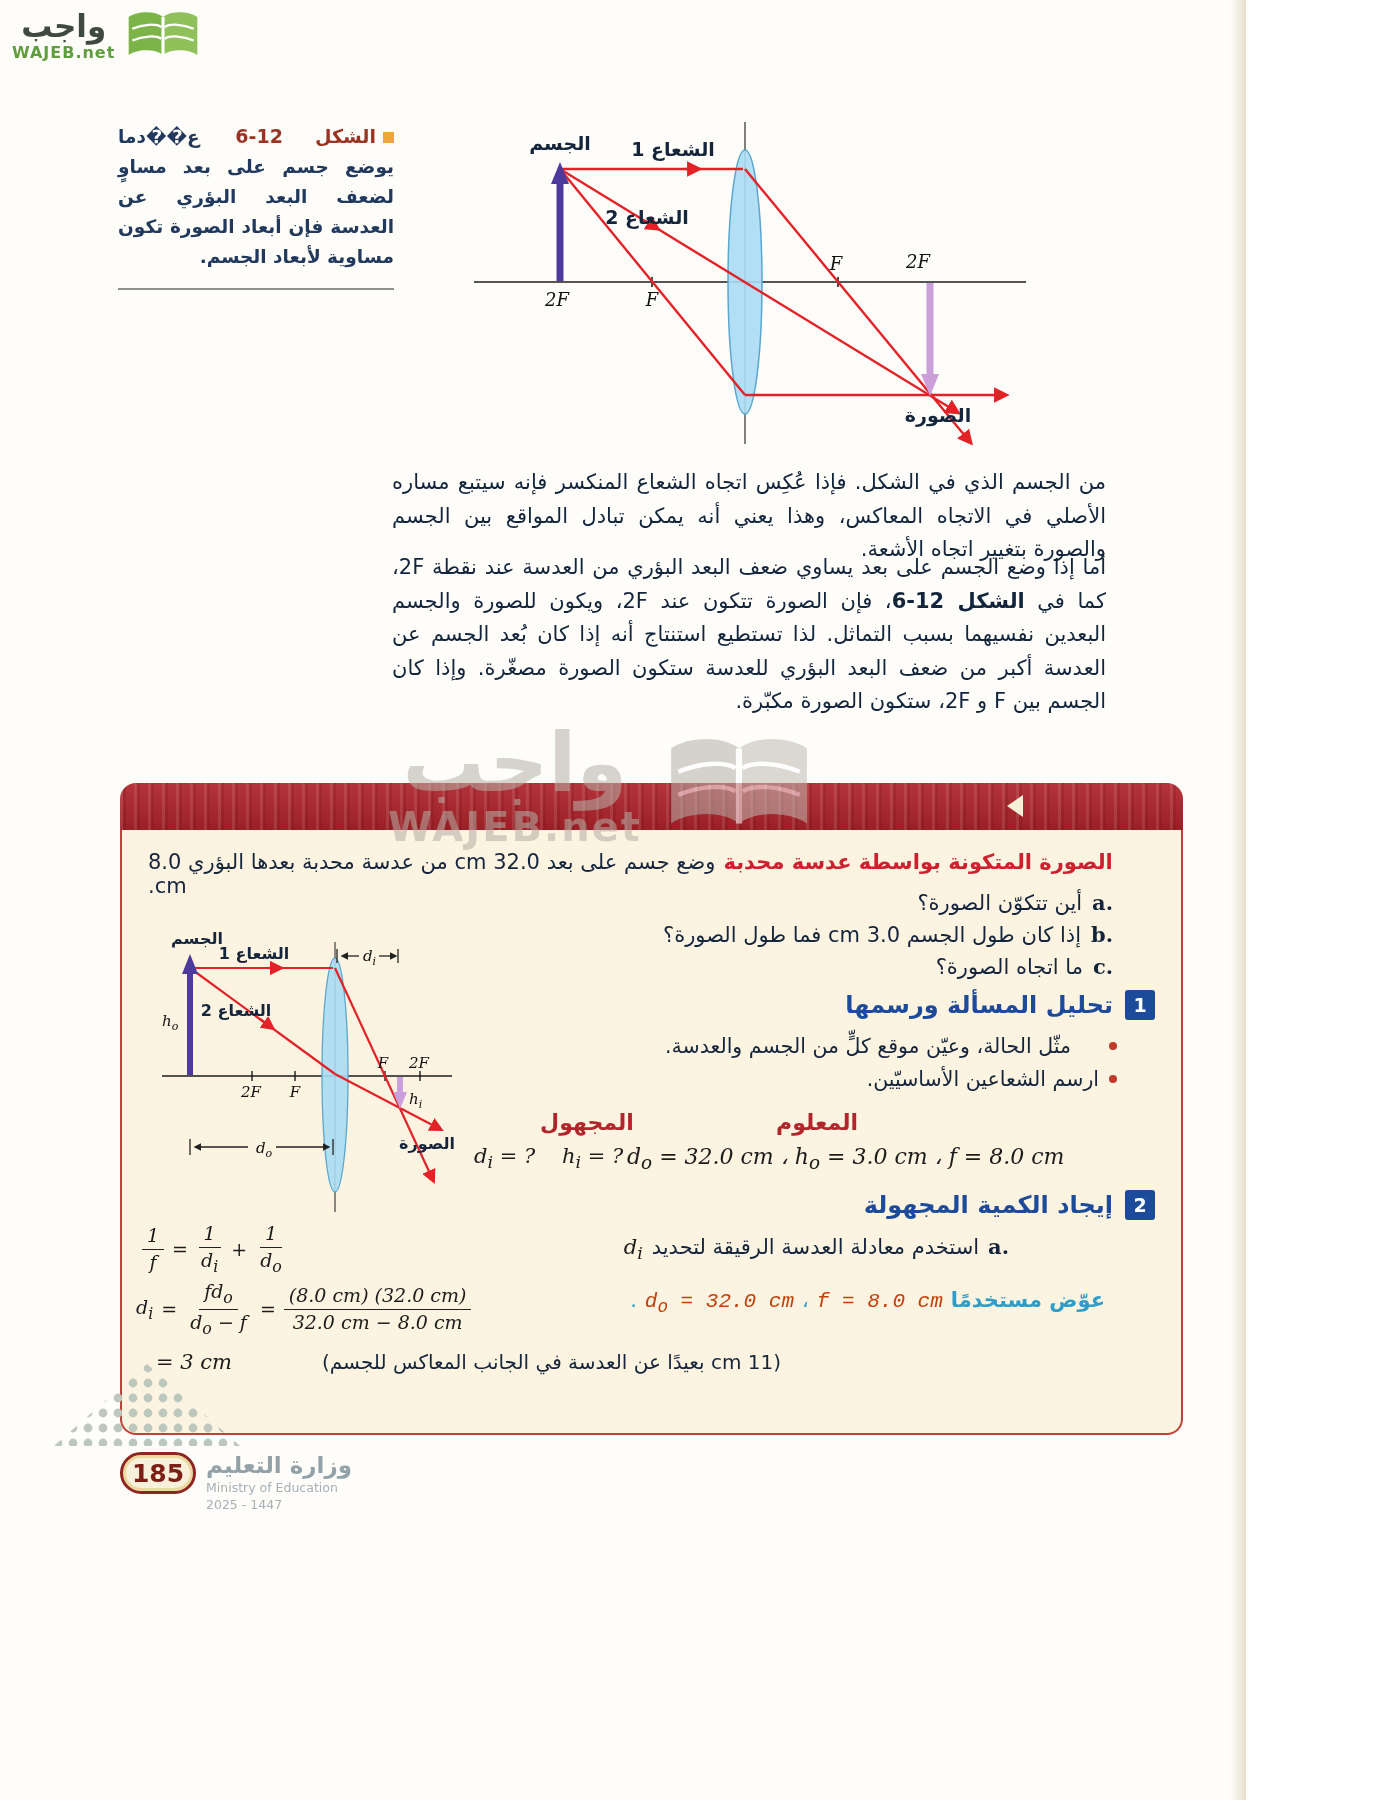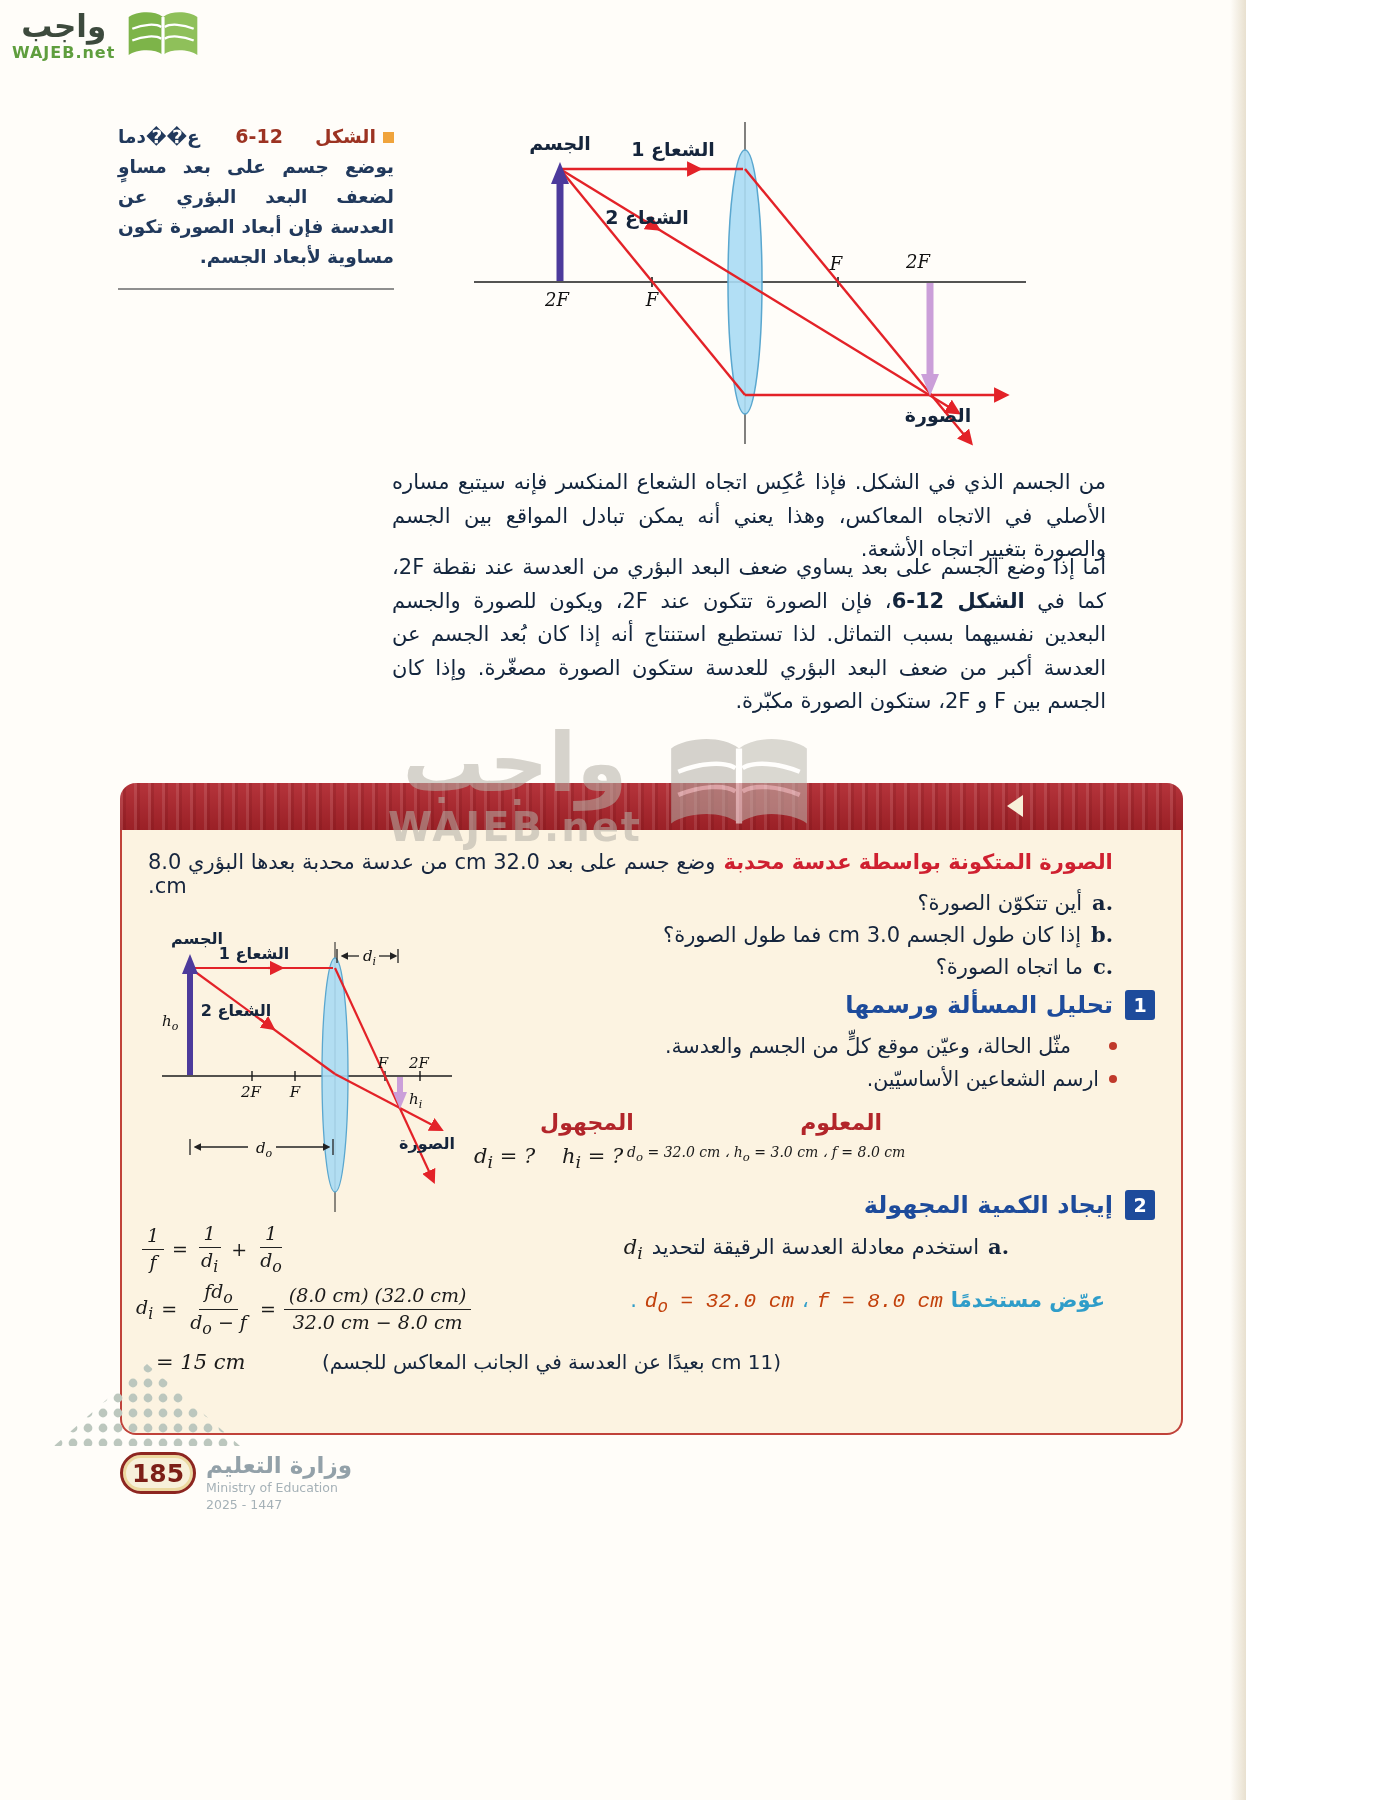--- a/index.html
+++ b/index.html
@@ -73,24 +73,24 @@
               display:flex; align-items:center; justify-content:center; border-radius:3px; }
   .step-title { color:#1d4b9b; font-weight:bold; font-size:24px; }
 
   .bullet-line { direction:rtl; display:flex; align-items:center; gap:10px; font-size:20.5px; color:#14243c; }
   .b1 { top:204px; right:64px;gap:38px; } .b2 { top:237px; right:64px; }
   .bullet-dot { width:8px; height:8px; border-radius:50%; background:#c0392b; flex:0 0 auto; }
 
   .ex-svg-wrap { left:28px; top:96px; width:312px; height:302px; }
 
   .kv-label { width:130px; text-align:center; color:#b2252a; font-weight:bold; font-size:22px; }
-  .lbl-unknown { left:400px; top:280px; } .lbl-known { left:630px; top:280px;text-align:right; }
+  .lbl-unknown { left:400px; top:280px; } .lbl-known { left:630px; top:280px; }
   .math-ltr { direction:ltr; unicode-bidi:isolate; font-family:"DejaVu Serif", serif; font-style:italic; color:#1b1b1b; }
   .val-unknown { left:352px; top:314px; font-size:21px; white-space:pre; }
-  .val-known { left:505px; top:314px; font-size:14px; white-space:pre; }
+  .val-known { left:505px; top:314px; font-size:22px; white-space:pre; }
 
   .s2-line { top:404px; right:172px; direction:rtl; display:flex; align-items:baseline; gap:9px;
              font-size:21px; color:#14243c; }
   .math { font-family:"DejaVu Serif", serif; font-style:italic; color:#1b1b1b; }
 
   .eq { display:flex; align-items:center; gap:5px; font-family:"DejaVu Serif", serif;
         font-style:italic; color:#1b1b1b; direction:ltr; }
   .eq1 { left:20px; top:392px; font-size:19px; }
   .eq2 { left:14px; top:450px; font-size:19px; }
   .frac { display:inline-flex; flex-direction:column; align-items:center; }
@@ -349,21 +349,21 @@
             <span class="num">fd<sub>o</sub></span>
             <span class="den">d<sub>o</sub> − f</span>
           </span>
         <span class="op">=</span>
         <span class="frac">
             <span class="num">(8.0 cm) (32.0 cm)</span>
             <span class="den">32.0 cm − 8.0 cm</span>
           </span>
       </div>
 
-      <div class="math result-val">= 15 cm</div>
+      <div class="math result-val">= 3 cm</div>
       <div class="result-note">(11 cm بعيدًا عن العدسة في الجانب المعاكس للجسم)</div>
 
     </div>
   </div>
 
   <div class="ministry-dots">
     <svg width="190" height="86" viewBox="0 0 190 86">
       <defs>
         <pattern id="dotp" width="15" height="15" patternUnits="userSpaceOnUse">
           <circle cx="6" cy="6" r="4.4" fill="#bcc7be"></circle>

